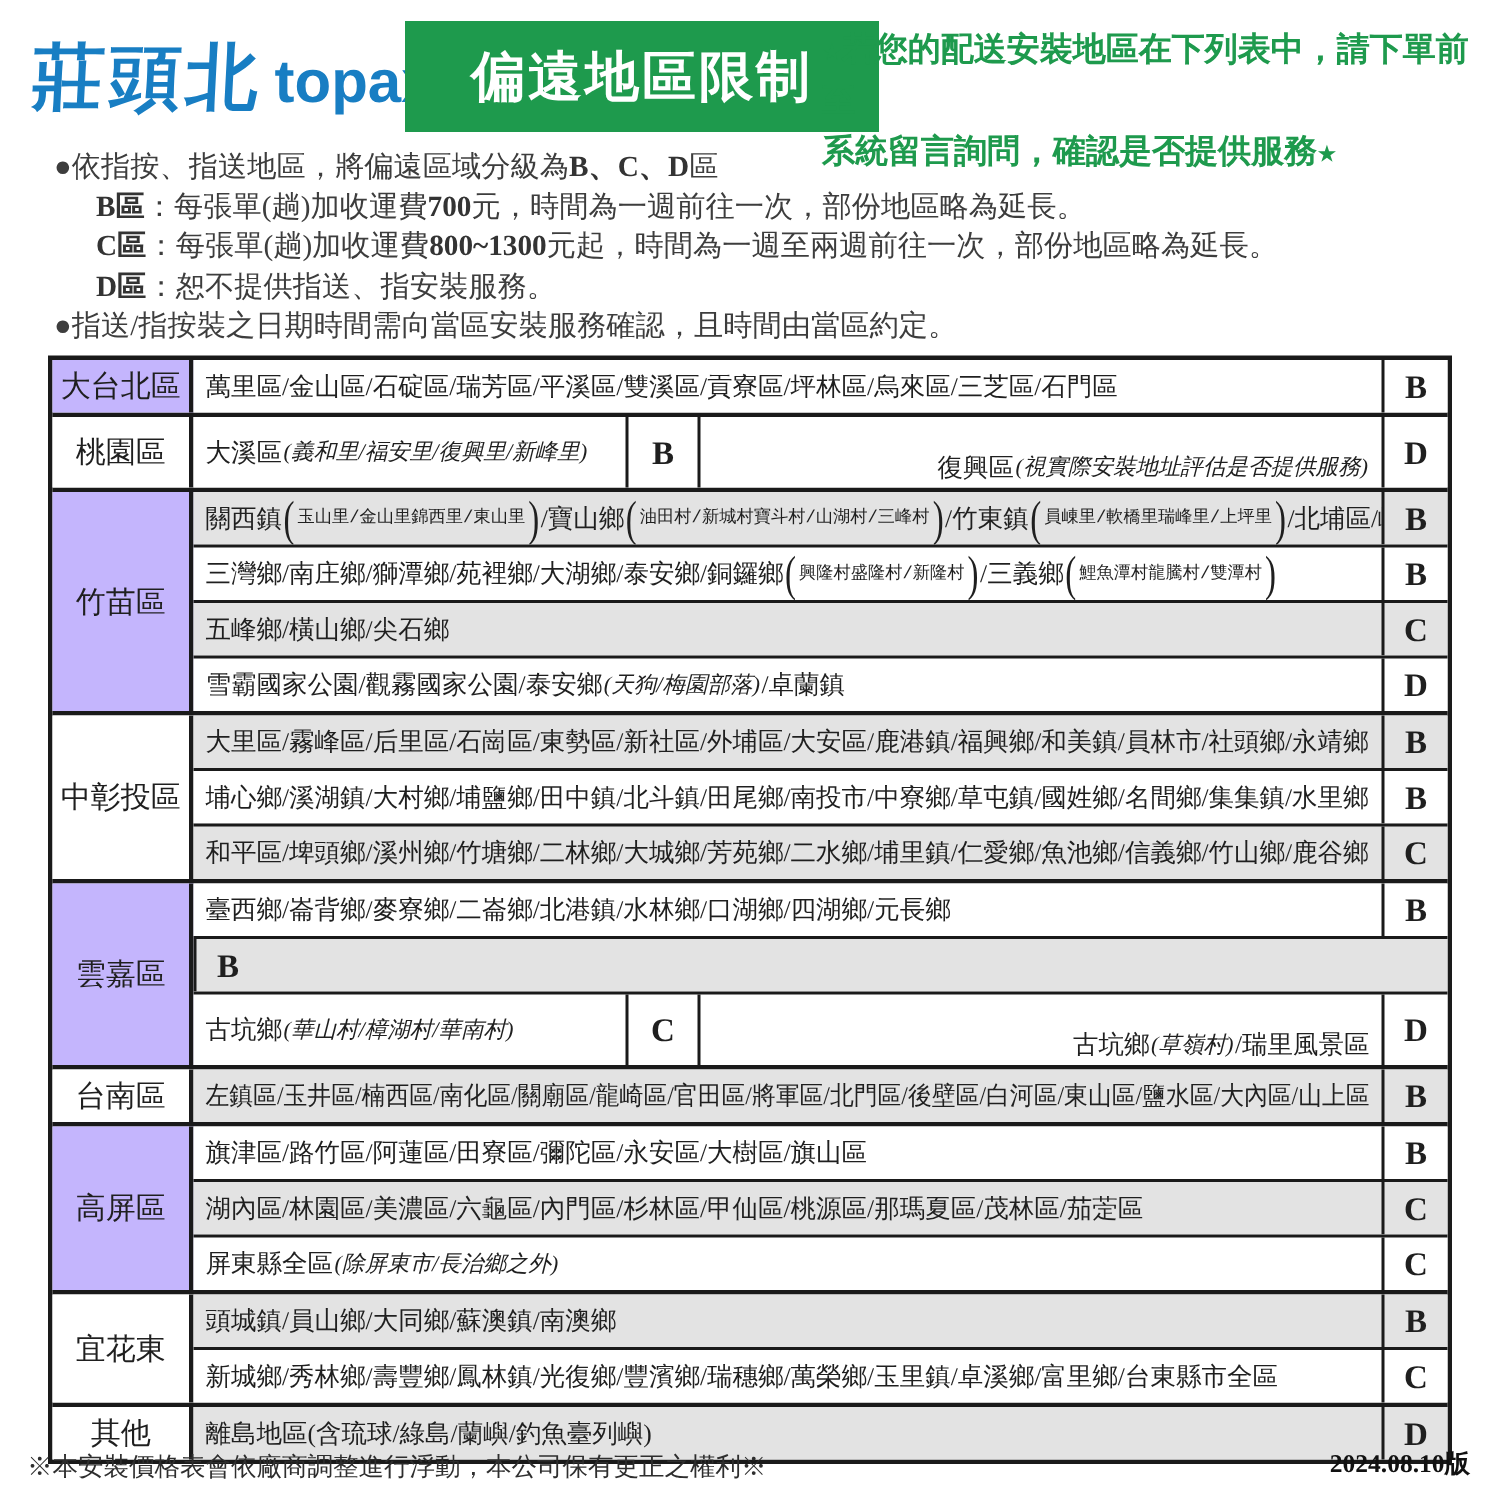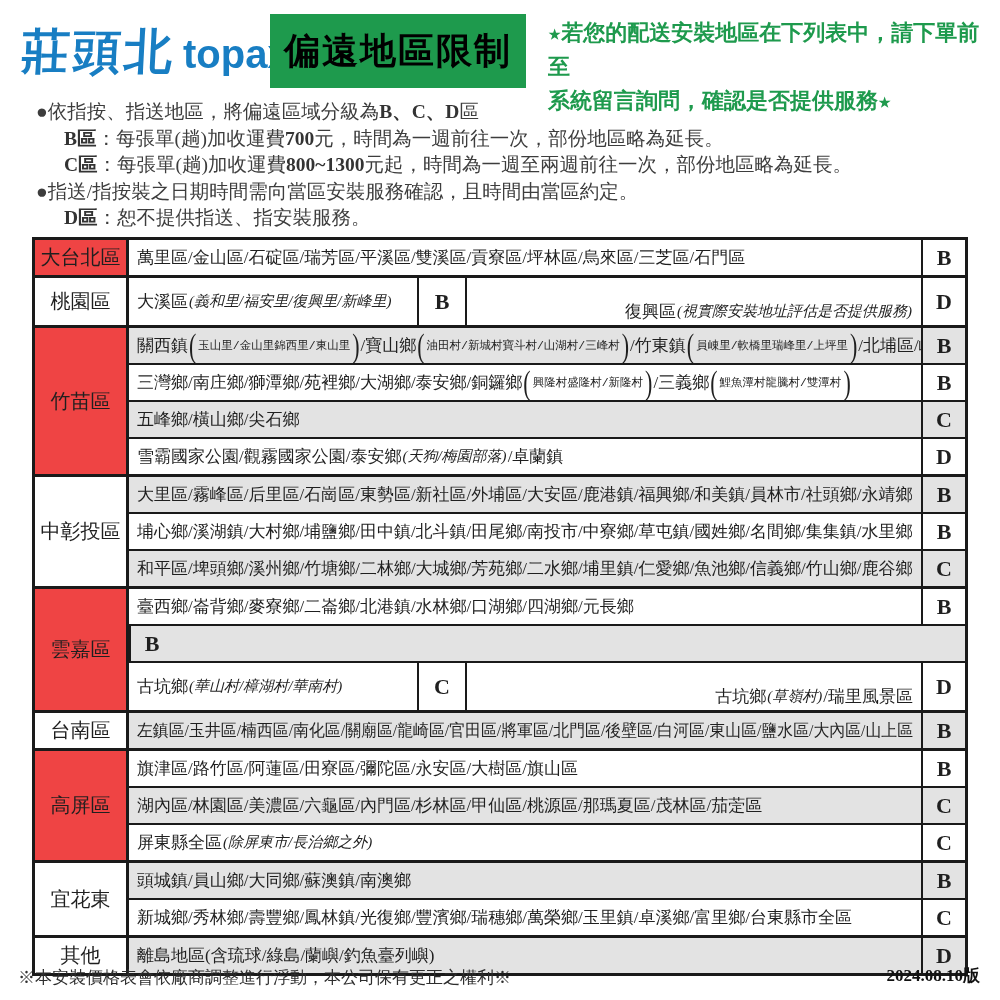--- a/index.html
+++ b/index.html
@@ -8,22 +8,22 @@
     font-family:"Liberation Serif","DejaVu Serif",serif;
     color:#1f1f1f;
   }
   .page { position:relative; width:1000px; height:1000px; overflow:hidden; background:#fff; }
 
   
   .logo { position:absolute; left:22px; top:20px; display:flex; align-items:baseline; }
   .logo-zh { color:#187ec3; font-size:48px; font-weight:bold; letter-spacing:3px; transform:skewX(-3deg); }
   .logo-en { color:#187ec3; font-size:40px; font-weight:bold; font-family:"Liberation Sans","DejaVu Sans",sans-serif; margin-left:8px; }
   .banner {
-    position:absolute; left:270px; top:14px; width:256px; height:74px;
-    background:#1e9a4d; color:#000000; display:flex; align-items:center; justify-content:center;
+    position:absolute; left:270px; top:14px; width:316px; height:74px;
+    background:#1e9a4d; color:#ffffff; display:flex; align-items:center; justify-content:center;
     font-size:36px; font-weight:bold; letter-spacing:2px;
     font-family:"Liberation Sans","DejaVu Sans",sans-serif;
   }
   .notice {
     position:absolute; left:548px; top:18px; color:#1e9a4d;
     font-size:22px; font-weight:bold; line-height:34px;
     font-family:Liberation Mono, monospace;
   }
 
   
@@ -34,21 +34,21 @@
 
   
   .tablewrap { position:absolute; left:32px; top:237px; width:936px; border:3px solid #1a1a1a; box-sizing:border-box; }
   .group { display:flex; border-top:3px solid #1a1a1a; }
   .group:first-child { border-top:none; }
   .glabel {
     flex:0 0 94px; width:94px; border-right:3px solid #1a1a1a; box-sizing:border-box;
     display:flex; align-items:center; justify-content:center;
     font-size:20px; background:#ffffff; overflow:hidden;
   }
-  .glabel.shaded { background:#ef4444; }
+  .glabel.shaded { background:#c4b5fd; }
   .rows { flex:1; min-width:0; display:flex; flex-direction:column; }
   .row { display:flex; min-height:35px; border-top:2px solid #1a1a1a; background:#ffffff; align-items:stretch; }
   .row:first-child { border-top:none; }
   .row.shaded { background:#e3e3e3; }
   .cell-main { flex:1; min-width:0; display:flex; align-items:center; padding:2px 8px; overflow:hidden; }
   .cell-main.right .cell-inner { margin-left:auto;margin-top:20px; }
   .cell-fixed { flex:0 0 272px; }
   .cell-inner { display:flex; align-items:center; white-space:nowrap; font-size:17px; }
   .grade {
     flex:0 0 44px; border-left:2.5px solid #1a1a1a; box-sizing:border-box;
@@ -78,22 +78,22 @@
 
   <div class="notice">
     <div>★若您的配送安裝地區在下列表中，請下單前至</div>
     <div>系統留言詢問，確認是否提供服務★</div>
   </div>
 
   <div class="intro" id="intro">
       <div class="line"><span class="t">●依指按、指送地區，將偏遠區域分級為</span><span class="b">B、C、D</span><span class="t">區</span></div>
       <div class="line indent"><span class="b">B區</span><span class="t">：每張單(趟)加收運費</span><span class="b">700</span><span class="t">元，時間為一週前往一次，部份地區略為延長。</span></div>
       <div class="line indent"><span class="b">C區</span><span class="t">：每張單(趟)加收運費</span><span class="b">800~1300</span><span class="t">元起，時間為一週至兩週前往一次，部份地區略為延長。</span></div>
+      <div class="line indent"><span class="b">D區</span><span class="t">：恕不提供指送、指安裝服務。</span></div>
       <div class="line"><span class="t">●指送/指按裝之日期時間需向當區安裝服務確認，且時間由當區約定。</span></div>
-      <div class="line indent"><span class="b">D區</span><span class="t">：恕不提供指送、指安裝服務。</span></div>
     </div>
 
   <div class="tablewrap" id="regiontable">
       <div class="group">
         <div class="glabel shaded">
           <span class="glabel-inner">大台北區</span>
         </div>
         <div class="rows">
           <div class="row">
             <div class="cell-main">

